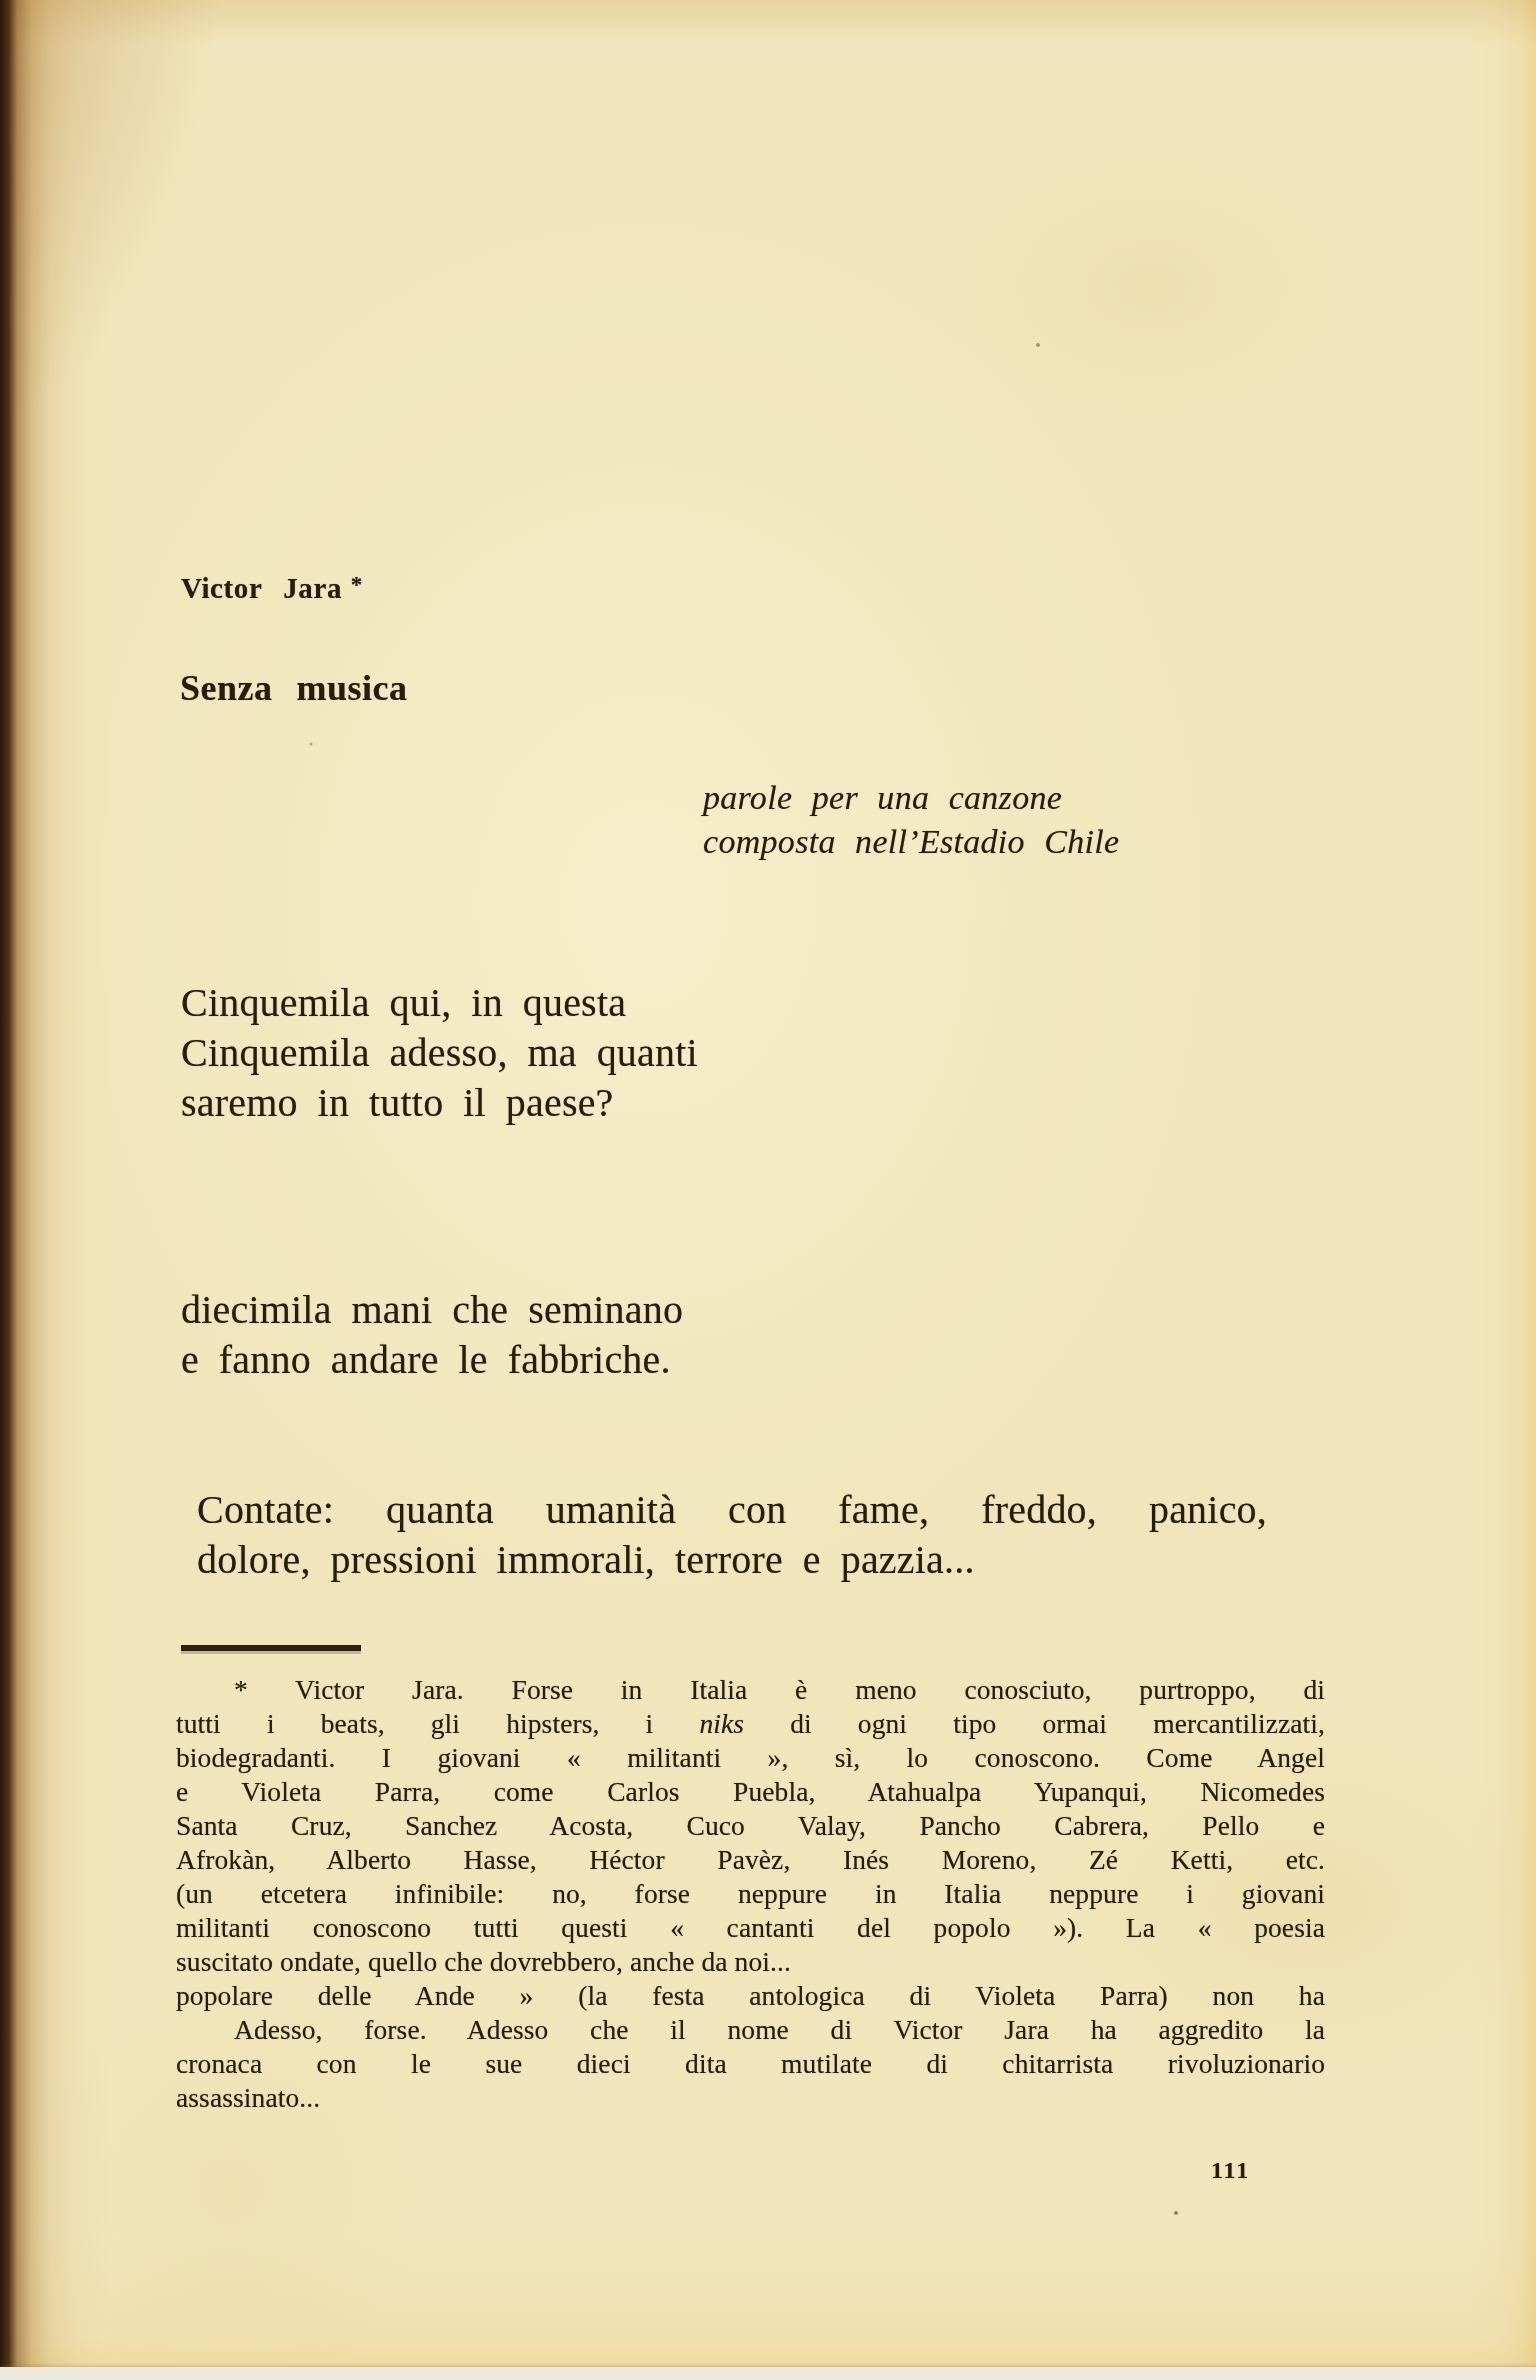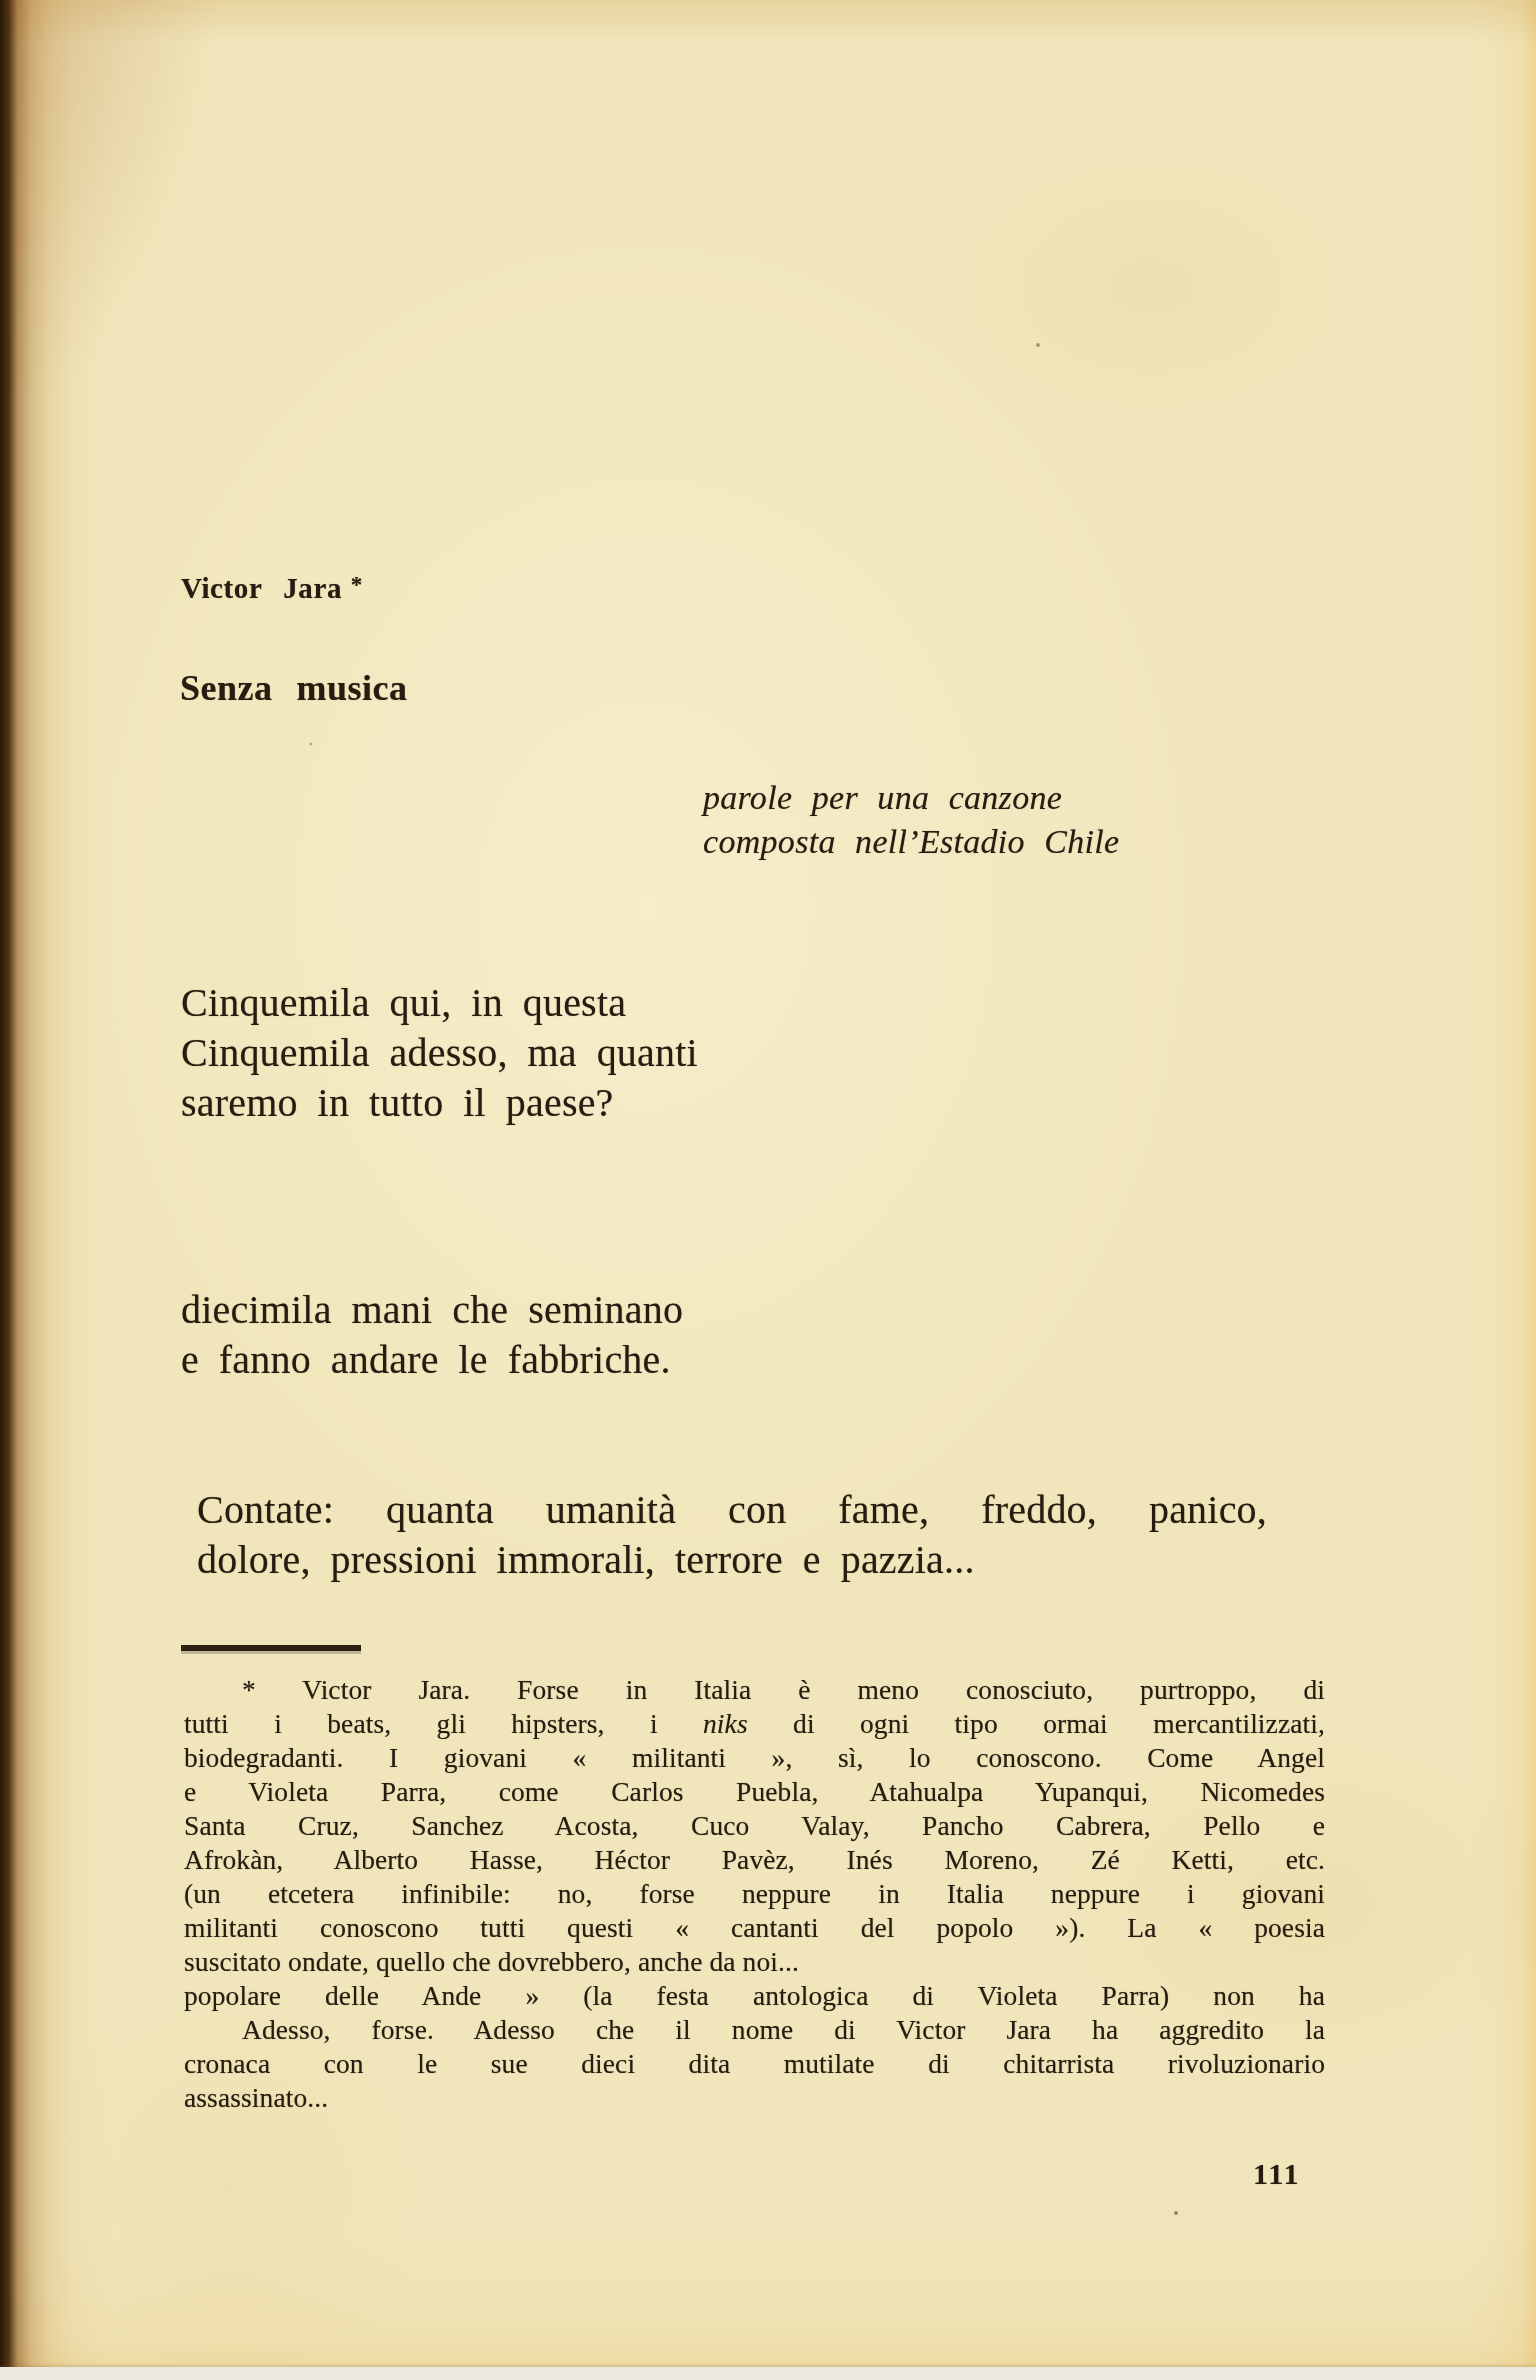--- a/index.html
+++ b/index.html
@@ -38,25 +38,25 @@
   .author-line sup{font-size:23px;margin-left:8.7px;vertical-align:5.8px;}
   .title{left:180px;top:668px;margin:0;font-size:36px;font-weight:bold;word-spacing:14.5px;letter-spacing:0.5px;line-height:41px;}
   .epigraph{left:687px;top:776px;font-size:34px;font-style:italic;line-height:44px;word-spacing:10.6px;letter-spacing:0.3px;margin-left:16px;}
   .stanza{left:181px;font-size:40px;line-height:50px;word-spacing:9.7px;letter-spacing:0.2px;}
   .stanza-1{top:978px;}
   .stanza-2{top:1285px;}
   .stanza-3{top:1485px;width:1070px;margin-left:16px;}
   .stanza-3 .jline{text-align:justify;text-align-last:justify;}
   .fn-rule{left:181px;top:1645px;width:180px;height:5.8px;background:#2b2013;box-shadow:0 2.9px 0 rgba(43,32,19,.25);}
   .footnote{left:176px;top:1673px;width:1149px;font-size:27.5px;line-height:34px;letter-spacing:0.1px;}
-  .fn-line{text-align:justify;text-align-last:justify;margin-left:8px;}
+  .fn-line{text-align:justify;text-align-last:justify;}
   .fn-line.indent{padding-left:58px;}
   .fn-line.fn-last{text-align-last:left;}
   .fn-italic{font-style:italic;}
-  .page-number{left:1253px;top:2157px;font-size:30px;font-weight:bold;letter-spacing:1.9px;}
+  .page-number{left:1211px;top:2157px;font-size:24px;font-weight:bold;letter-spacing:1.9px;}
   .bottom-strip{left:0;bottom:0;width:1536px;height:12.6px;background:#ecead e0;}
   .bottom-strip{background:#eceadf;box-shadow:0 -1.9px 2.9px rgba(120,100,60,.25);}
 </style>
 </head>
 <body>
 
 <div class="page">
 
   <div class="abs ink author-line">
     <span>Victor Jara</span><sup>*</sup>

